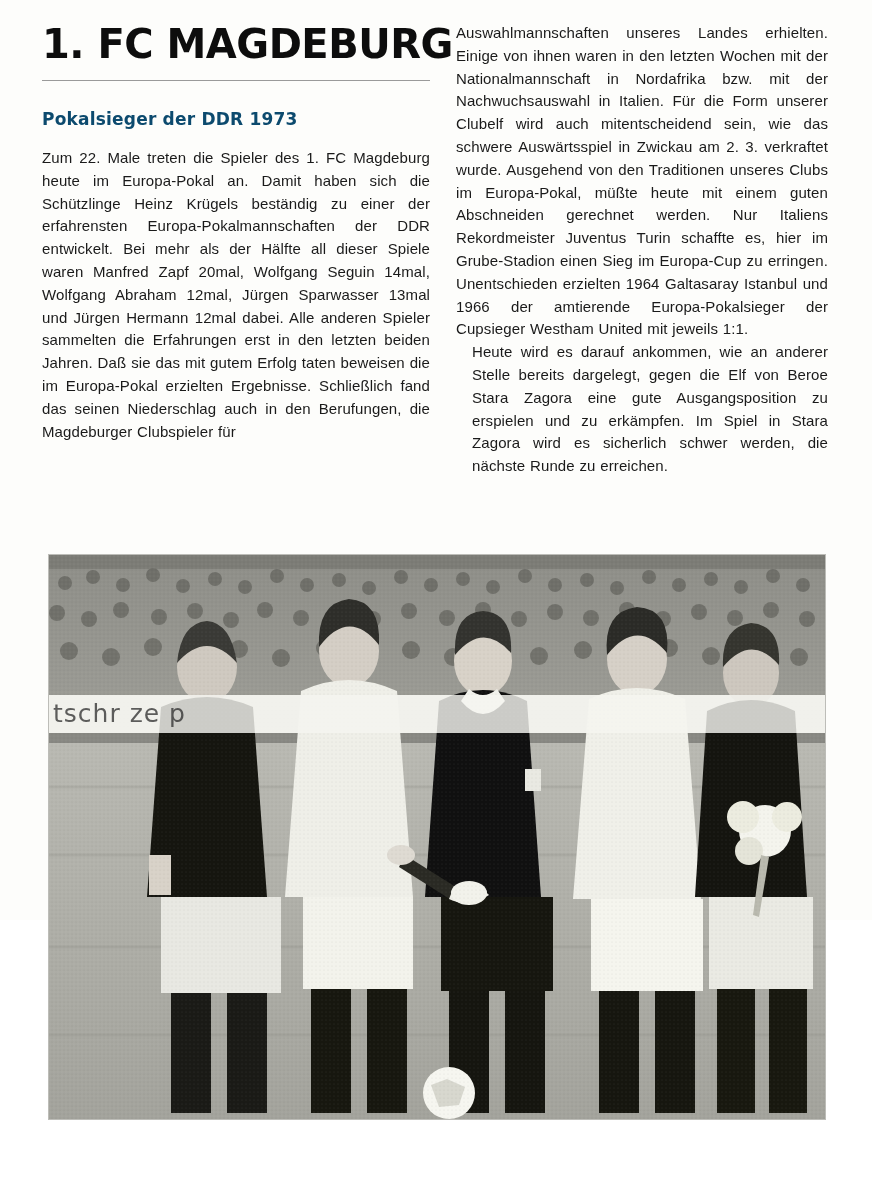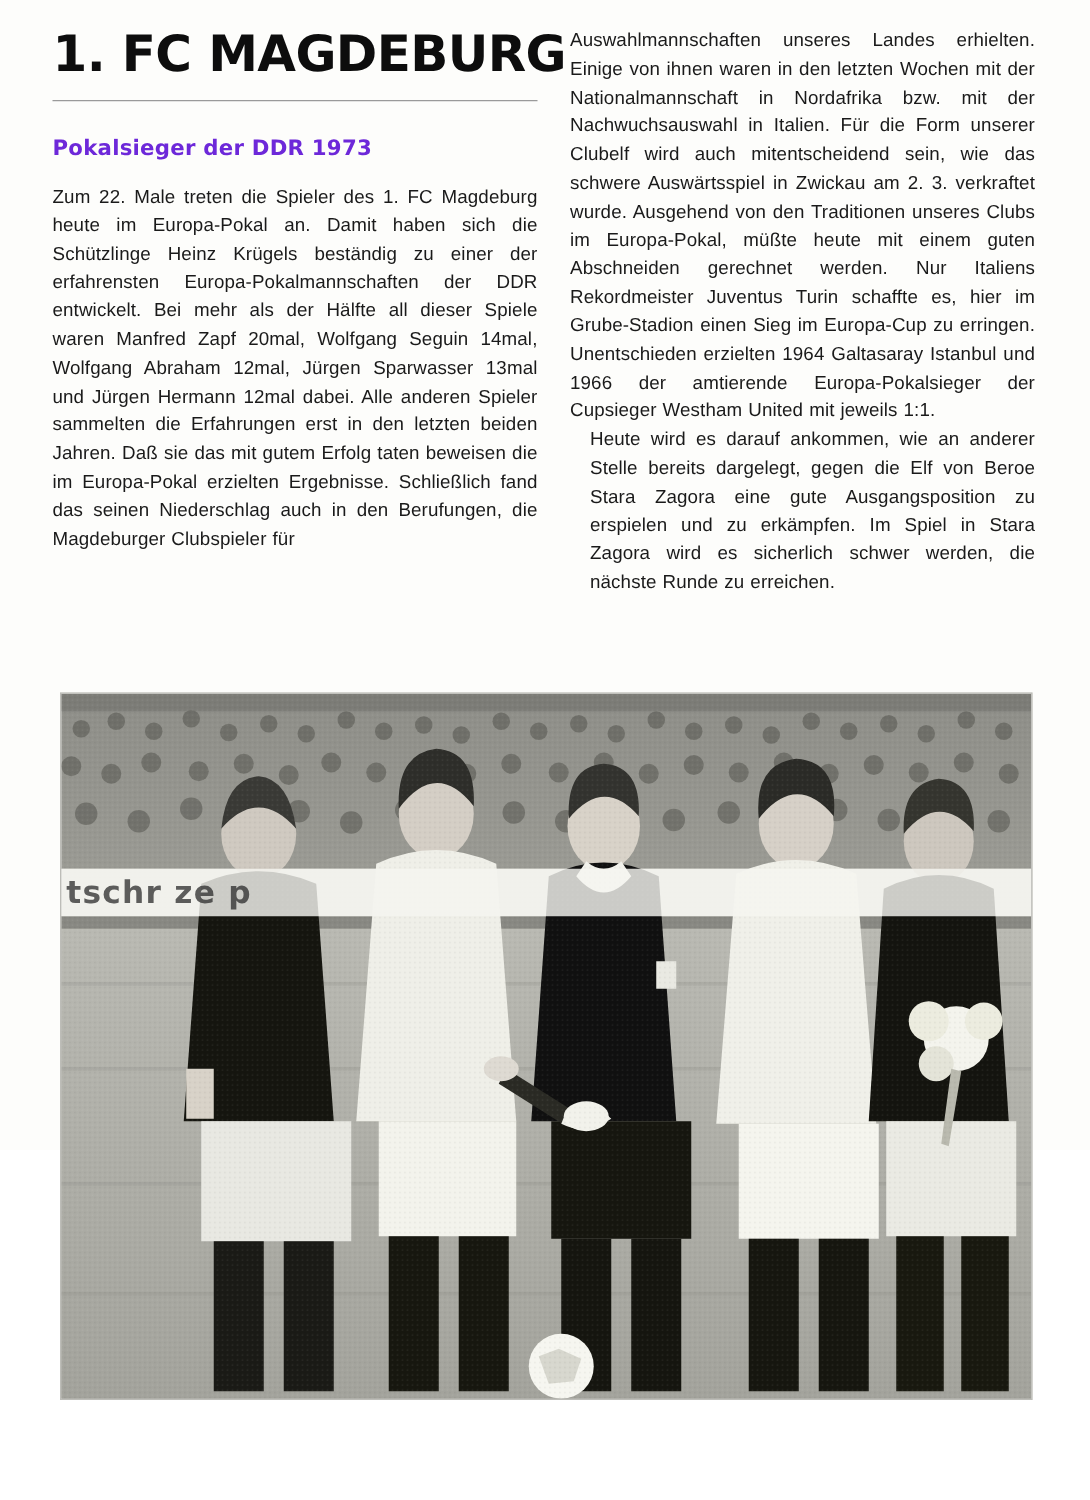--- a/index.html
+++ b/index.html
@@ -50,21 +50,21 @@
   .rule {
     border: 0;
     border-top: 1px solid #9a9a9a;
     margin: 16px 0 0 0;
     width: 100%;
   }
   .subhead {
     font-family: "DejaVu Sans", sans-serif;
     font-weight: bold;
     font-size: 17px;
-    color: #6d28d9;
+    color: #0c4a6e;
     margin: 28px 0 18px 0;
     letter-spacing: 0.2px;
   }
   p.body-text {
     font-size: 15px;
     line-height: 1.52;
     text-align: justify;
     margin: 0 0 0 0;
     color: #1a1a1a;
     letter-spacing: 0.1px;
@@ -89,21 +89,21 @@
   .caption-strip {
     position: absolute;
     left: 0;
     right: 0;
     top: 140px;
     height: 38px;
     background: rgba(245,245,240,0.82);
   }
   .caption-strip-text {
     font-family: "DejaVu Sans", sans-serif;
-    font-weight: bold;
+    font-weight: normal;
     font-size: 25px;
     color: #2b2b2b;
     line-height: 38px;
     padding-left: 4px;
     letter-spacing: 1px;
     opacity: 0.75;
     white-space: nowrap;
     overflow: hidden;
   }
 </style>

